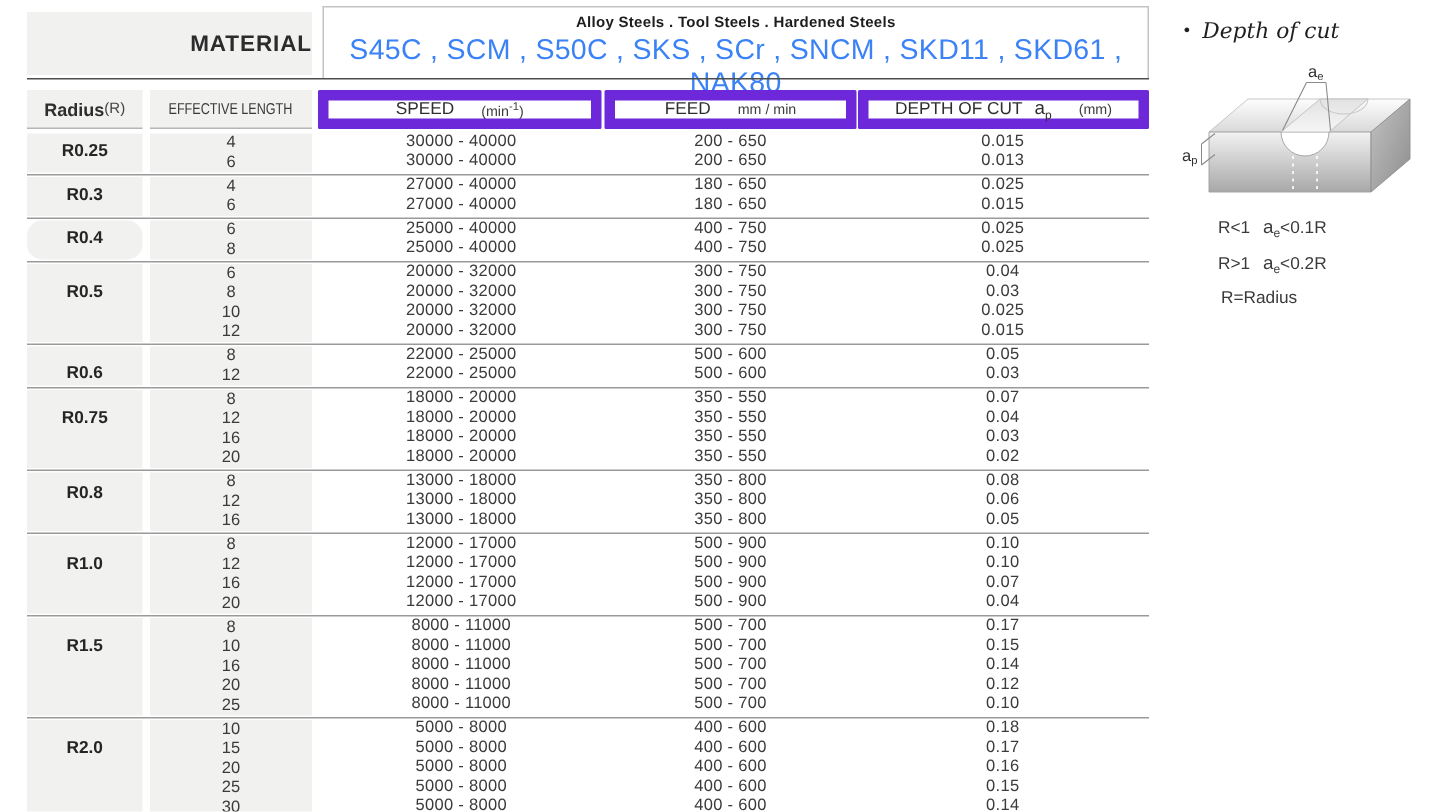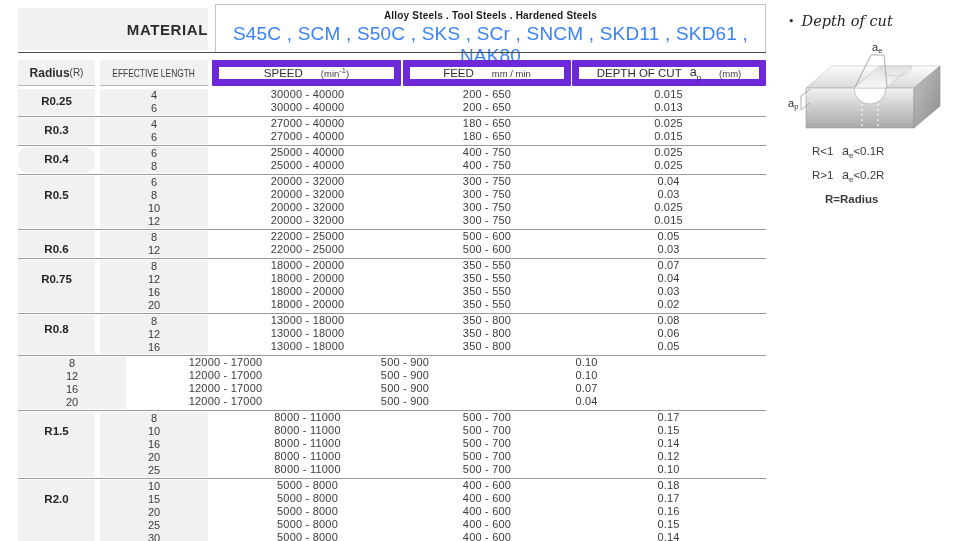--- a/index.html
+++ b/index.html
@@ -69,21 +69,21 @@
     position:absolute; left:788px; top:13px; font-size:14.5px; color:#1f1f1f;
     font-family:"DejaVu Serif", serif; font-style:italic;
   }
   .side-title .bullet { font-style:normal; font-size:11px; margin-right:7px; vertical-align:1px; }
   .diagram { position:absolute; left:788px; top:40px; }
   .rules { position:absolute; left:812px; top:144px; font-size:11.5px; color:#3a3a3a; }
   .rule-line { margin-bottom:8px; }
   .rule-line .cond { display:inline-block; width:30px; }
   .rule-line .abase { font-size:12.5px; }
   .rule-line sub { font-size:8px; }
-  .radius-note { margin-left:13px; margin-top:2px;font-weight:bold; }
+  .radius-note { margin-left:2px; margin-top:2px; }
 </style>
 </head>
 <body>
 
 <div class="page">
 
   <div class="material-box">
     <span>MATERIAL</span>
   </div>
   <div class="alloy-box">
@@ -278,20 +278,21 @@
           </div>
           <div class="data-row">
             <div class="cell c-speed">13000 - 18000</div>
             <div class="cell c-feed">350 - 800</div>
             <div class="cell c-depth">0.05</div>
           </div>
         </div>
   </div>
 
   <div class="group">
+    <div class="g-radius" style="padding-top: 13px;"><span>R1.0</span></div>
     <div class="g-lens">
           <div class="len-cell">8</div>
           <div class="len-cell">12</div>
           <div class="len-cell">16</div>
           <div class="len-cell">20</div>
         </div>
     <div class="g-datarows">
           <div class="data-row">
             <div class="cell c-speed">12000 - 17000</div>
             <div class="cell c-feed">500 - 900</div>

